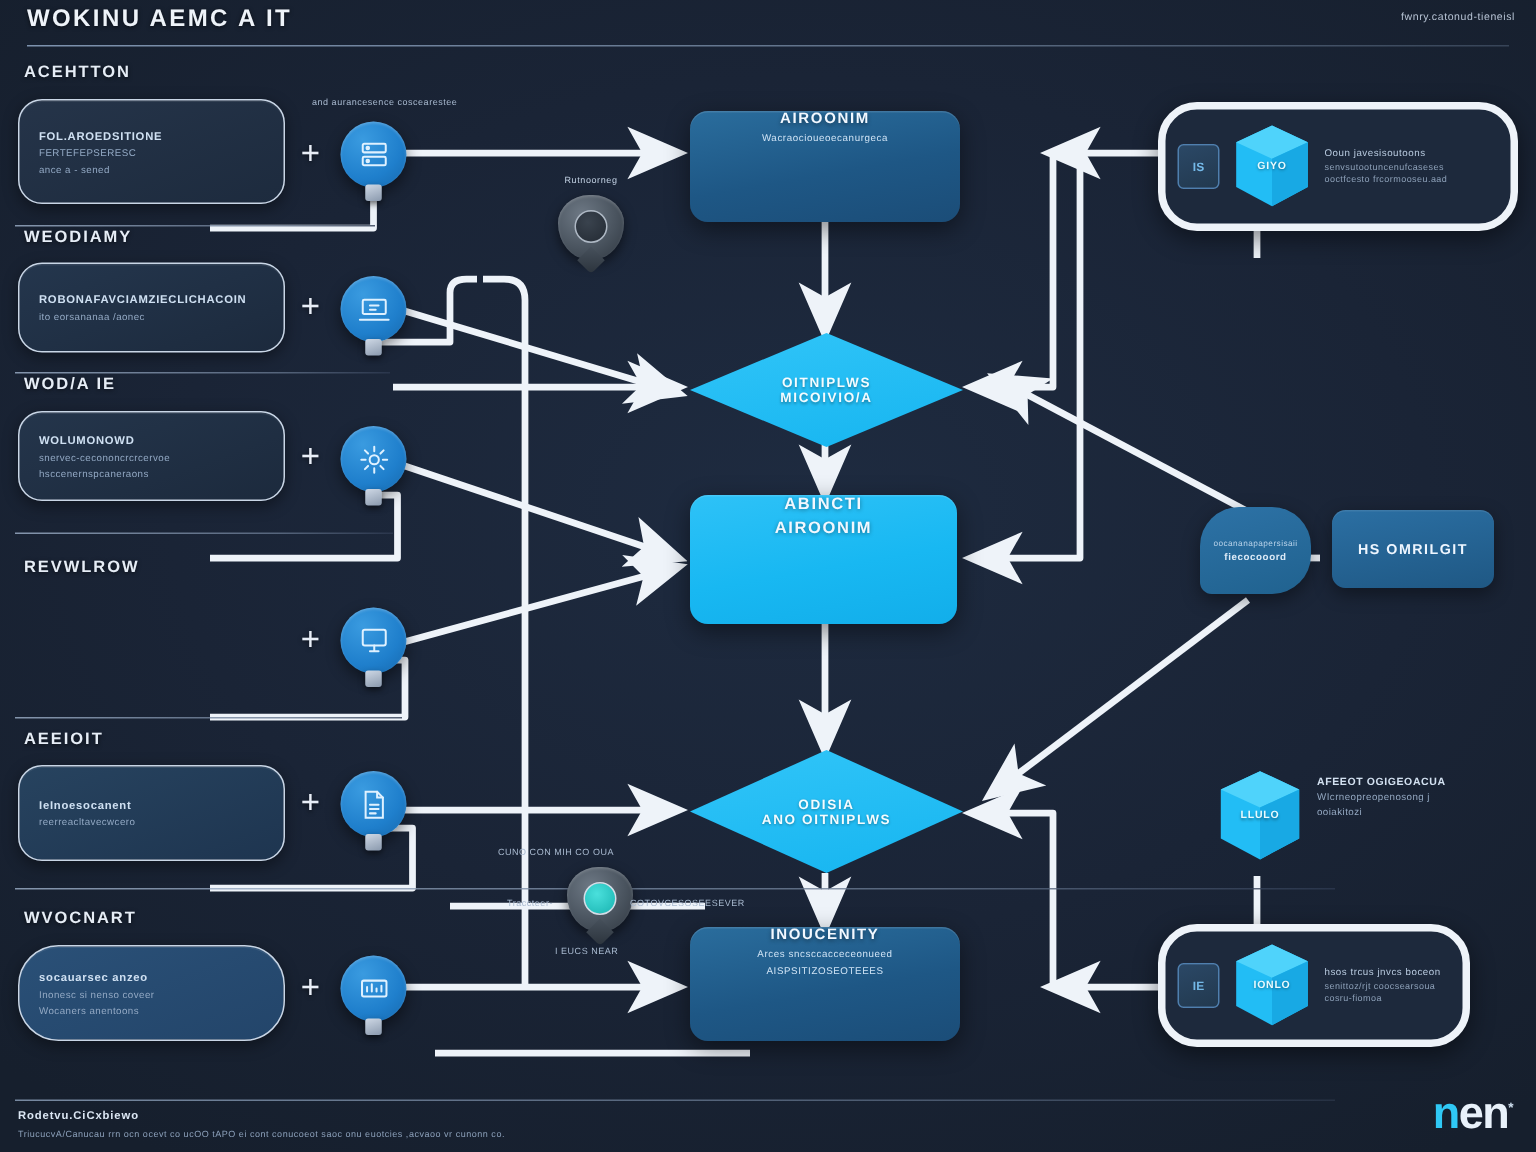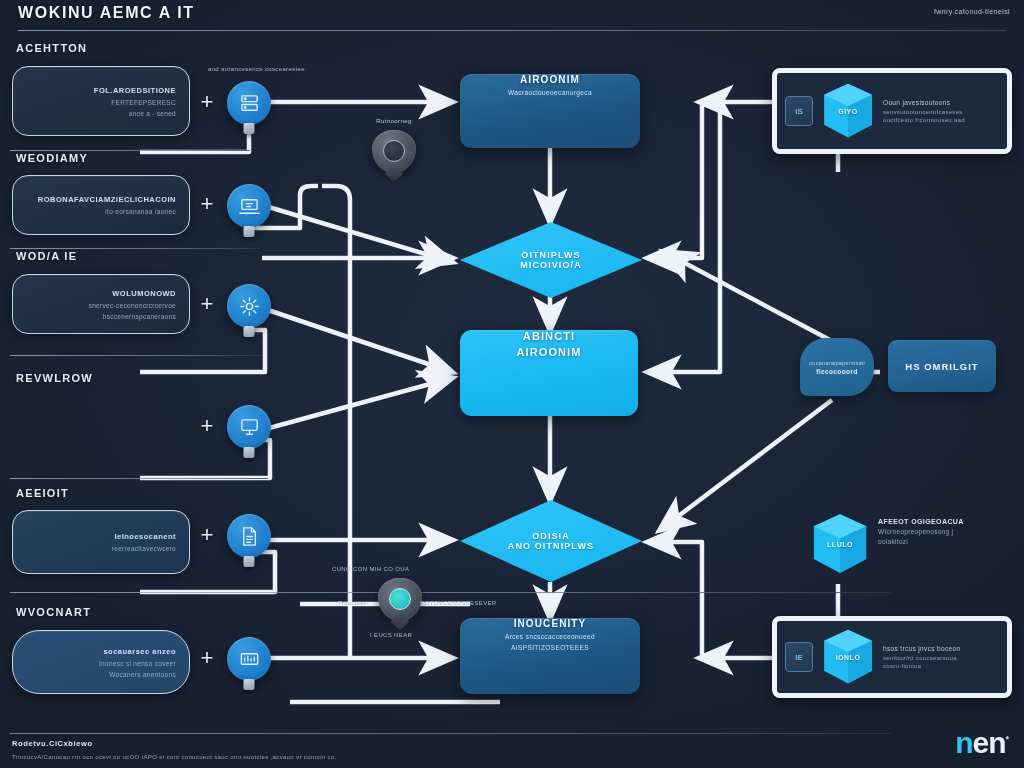--- a/index.html
+++ b/index.html
@@ -47,21 +47,21 @@
     position: absolute; left: 10px; height: 1px;
     background: linear-gradient(90deg, #9fb2cb, #64748c 70%, #2d3950);
     opacity: .8;
   }
   .lcard {
     position: absolute; left: 12px; width: 178px;
     border-radius: 16px;
     border: 1.5px solid #c9d6e6;
     box-shadow: 0 3px 10px #0006, inset 0 1px 0 #ffffff14;
     padding: 10px 13px;
-    display: flex; flex-direction: column; justify-content: center; gap: 4px; text-align: right;
+    display: flex; flex-direction: column; justify-content: center; gap: 4px;
   }
   .lcard .l1 { font-size: 7.5px; font-weight: bold; color: #cfe0f2; letter-spacing: .5px; }
   .lcard .l2, .lcard .l3 { font-size: 6.5px; color: #93a9c4; letter-spacing: .3px; }
 
   
   .plus {
     position: absolute; width: 22px; height: 22px;
     color: #e8eef7; font-size: 22px; line-height: 20px; text-align: center;
     font-weight: 300; text-shadow: 0 1px 3px #0008;
   }
@@ -105,21 +105,21 @@
     clip-path: polygon(50% 0%, 100% 50%, 50% 100%, 0% 50%);
     filter: drop-shadow(0 4px 9px #00000066);
   }
   .diamond .d1, .diamond .d2 {
     font-size: 9px; font-weight: bold; letter-spacing: 1.1px; color: #f4fcff;
     text-shadow: 0 1px 2px #00000055;
   }
 
   
   .pill {
-    position: absolute; border-radius: 8px;
+    position: absolute; border-radius: 26px;
     background: #1d293c;
     border: 5px solid #eef3f9;
     box-shadow: 0 5px 16px #00000077;
     display: flex; align-items: center; gap: 9px;
     padding: 0 14px 0 8px;
   }
   .pill .chip {
     width: 28px; height: 30px; border-radius: 4px; flex: none;
     background: linear-gradient(160deg, #2b4866, #22394f);
     border: 1px solid #4f7fae;
@@ -470,21 +470,21 @@
       <polygon points="30,28 58,15 58,50 30,65" fill="#18a9e4"></polygon>
     </svg>
     <div class="lbl">LLULO</div>
   </div>
   <div class="annot" style="left:878px; top:518px">
     <div class="a1">AFEEOT OGIGEOACUA</div>
     <div class="a2">WIcrneopreopenosong j</div>
     <div class="a3">ooiakitozi</div>
   </div>
 
-  <div class="pill" style="left:772px; top:616px; width:240px; height:82px">
+  <div class="pill" style="left:772px; top:616px; width:208px; height:82px">
     <div class="chip">IE</div>
     <div class="cube" style="position:relative; width:52px; height:58px">
       <svg viewBox="0 0 60 68" width="52" height="58">
         <polygon points="30,2 58,15 58,50 30,65 2,50 2,15" fill="#22bdf5"></polygon>
         <polygon points="30,2 58,15 30,28 2,15" fill="#4fd3fb"></polygon>
         <polygon points="30,28 58,15 58,50 30,65" fill="#18a9e4"></polygon>
       </svg>
       <div class="lbl">IONLO</div>
     </div>
     <div class="txt">

